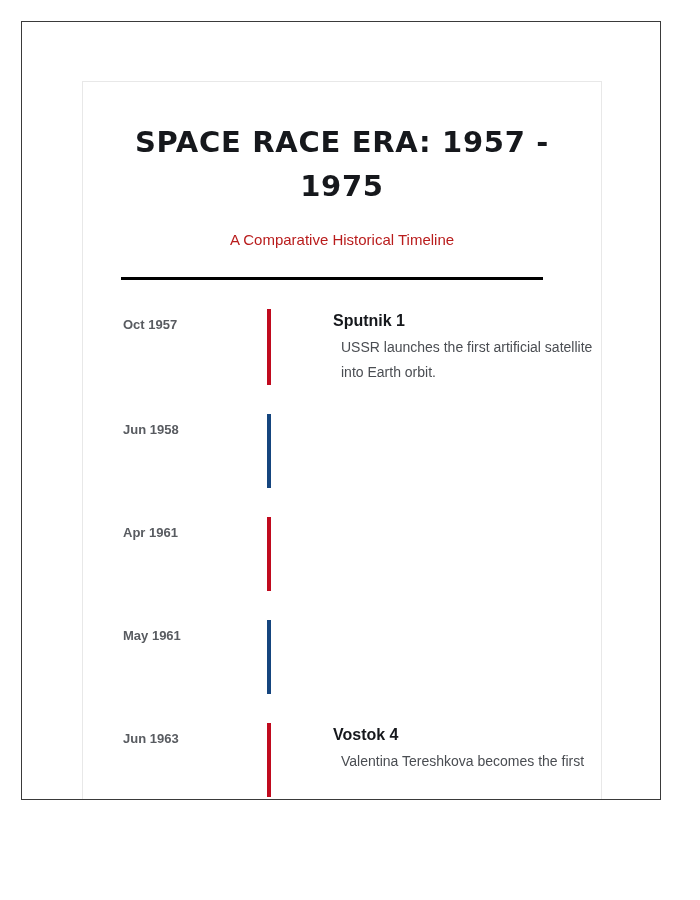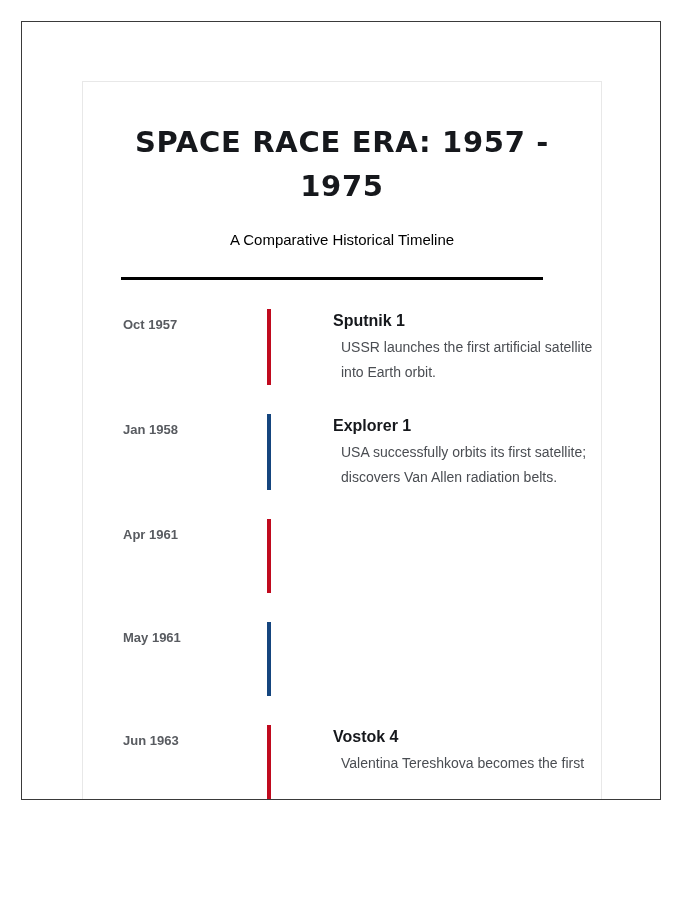--- a/index.html
+++ b/index.html
@@ -54,21 +54,21 @@
     font-weight: 700;
     line-height: 44px;
     letter-spacing: 0.7px;
     color: #16181c;
     margin: 0;
     font-family: "DejaVu Sans", "Liberation Sans", sans-serif;
   }
   .doc-subtitle {
     font-size: 15px;
     font-weight: 400;
-    color: #000000;
+    color: #b91c1c;
     margin: 22px 0 0 0;
     line-height: 20px;
   }
   .header-rule {
     height: 3px;
     background: #000000;
     margin: 27px 20px 0 0;
     margin-left: 0;
     width: 440px;
   }
@@ -149,26 +149,22 @@
     <ul class="timeline" id="timeline-list">
         <li class="timeline-entry">
           <div class="entry-date">Oct 1957</div>
           <div class="entry-accent" style="background: rgb(192, 10, 30);"></div>
           <div class="entry-body">
             <div class="entry-title">Sputnik 1</div>
             <p class="entry-desc">USSR launches the first artificial satellite into Earth orbit.</p>
           </div>
         </li>
         <li class="timeline-entry">
-          <div class="entry-date">Jan 1958</div>
+          <div class="entry-date">Jun 1958</div>
           <div class="entry-accent usa" style="background: rgb(21, 69, 126);"></div>
-          <div class="entry-body">
-            <div class="entry-title">Explorer 1</div>
-            <p class="entry-desc">USA successfully orbits its first satellite; discovers Van Allen radiation belts.</p>
-          </div>
         </li>
         <li class="timeline-entry">
           <div class="entry-date">Apr 1961</div>
           <div class="entry-accent" style="background: rgb(192, 10, 30);"></div>
         </li>
         <li class="timeline-entry">
           <div class="entry-date">May 1961</div>
           <div class="entry-accent usa" style="background: rgb(21, 69, 126);"></div>
         </li>
         <li class="timeline-entry">

